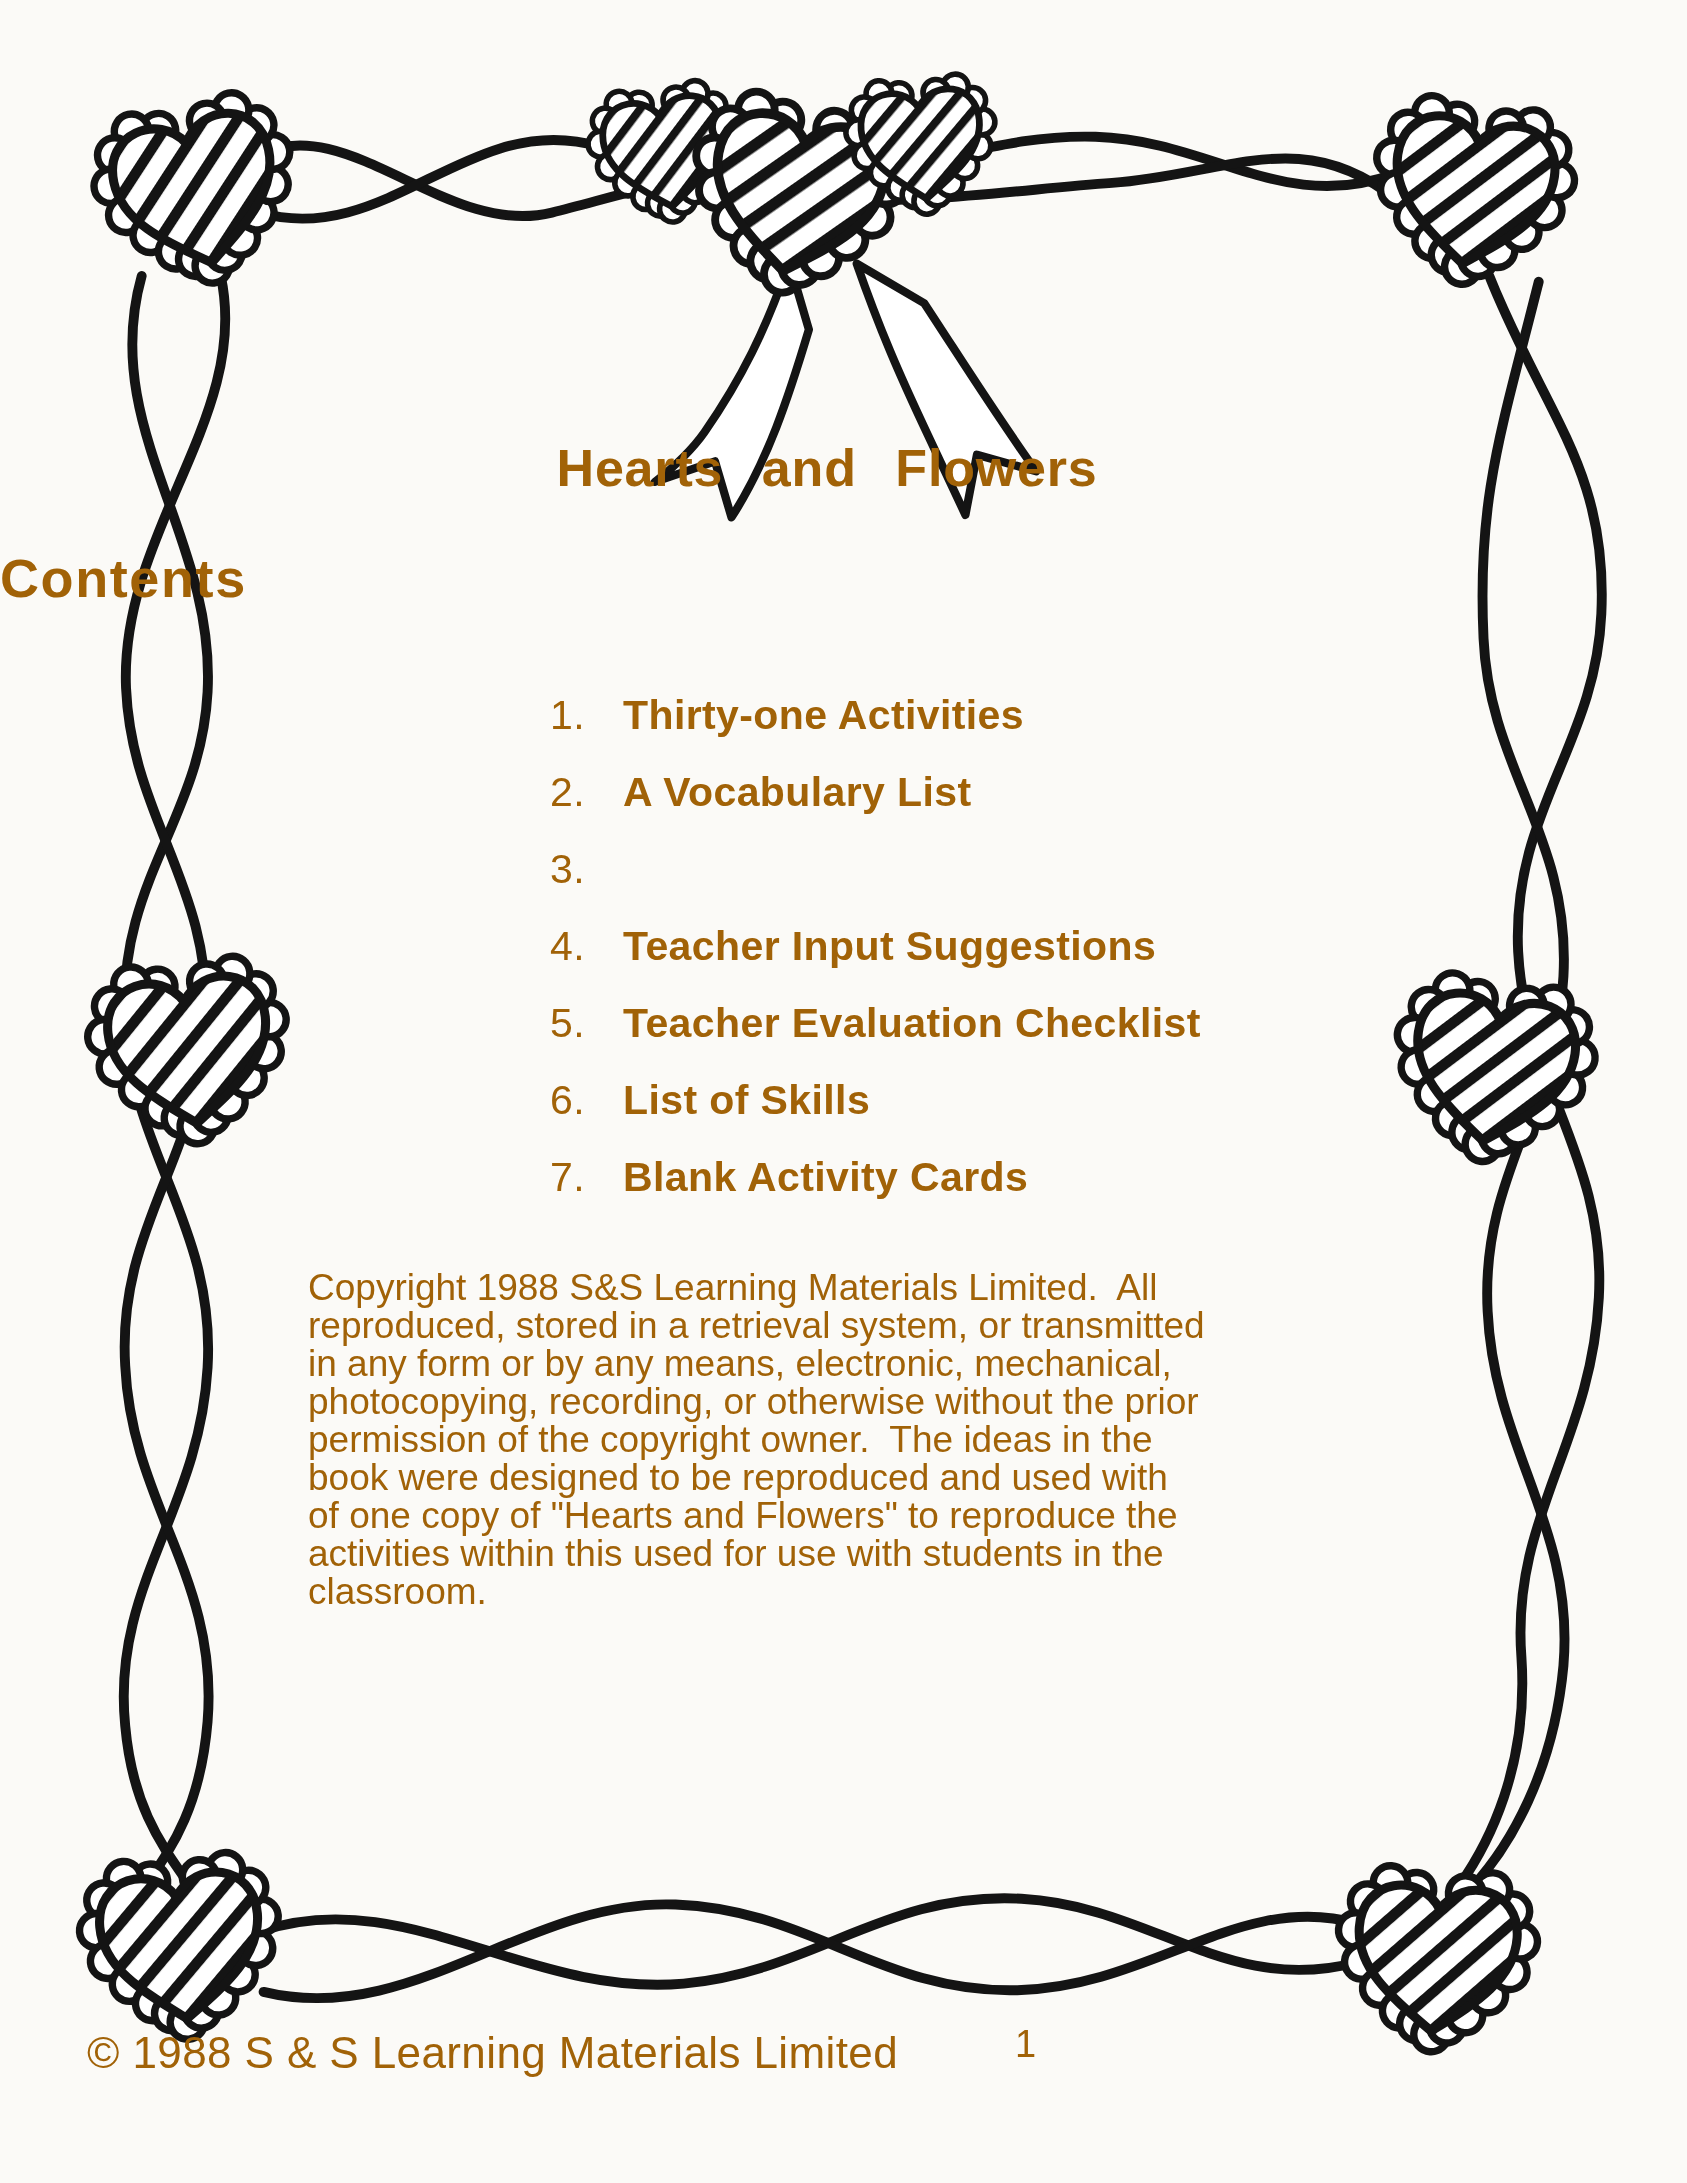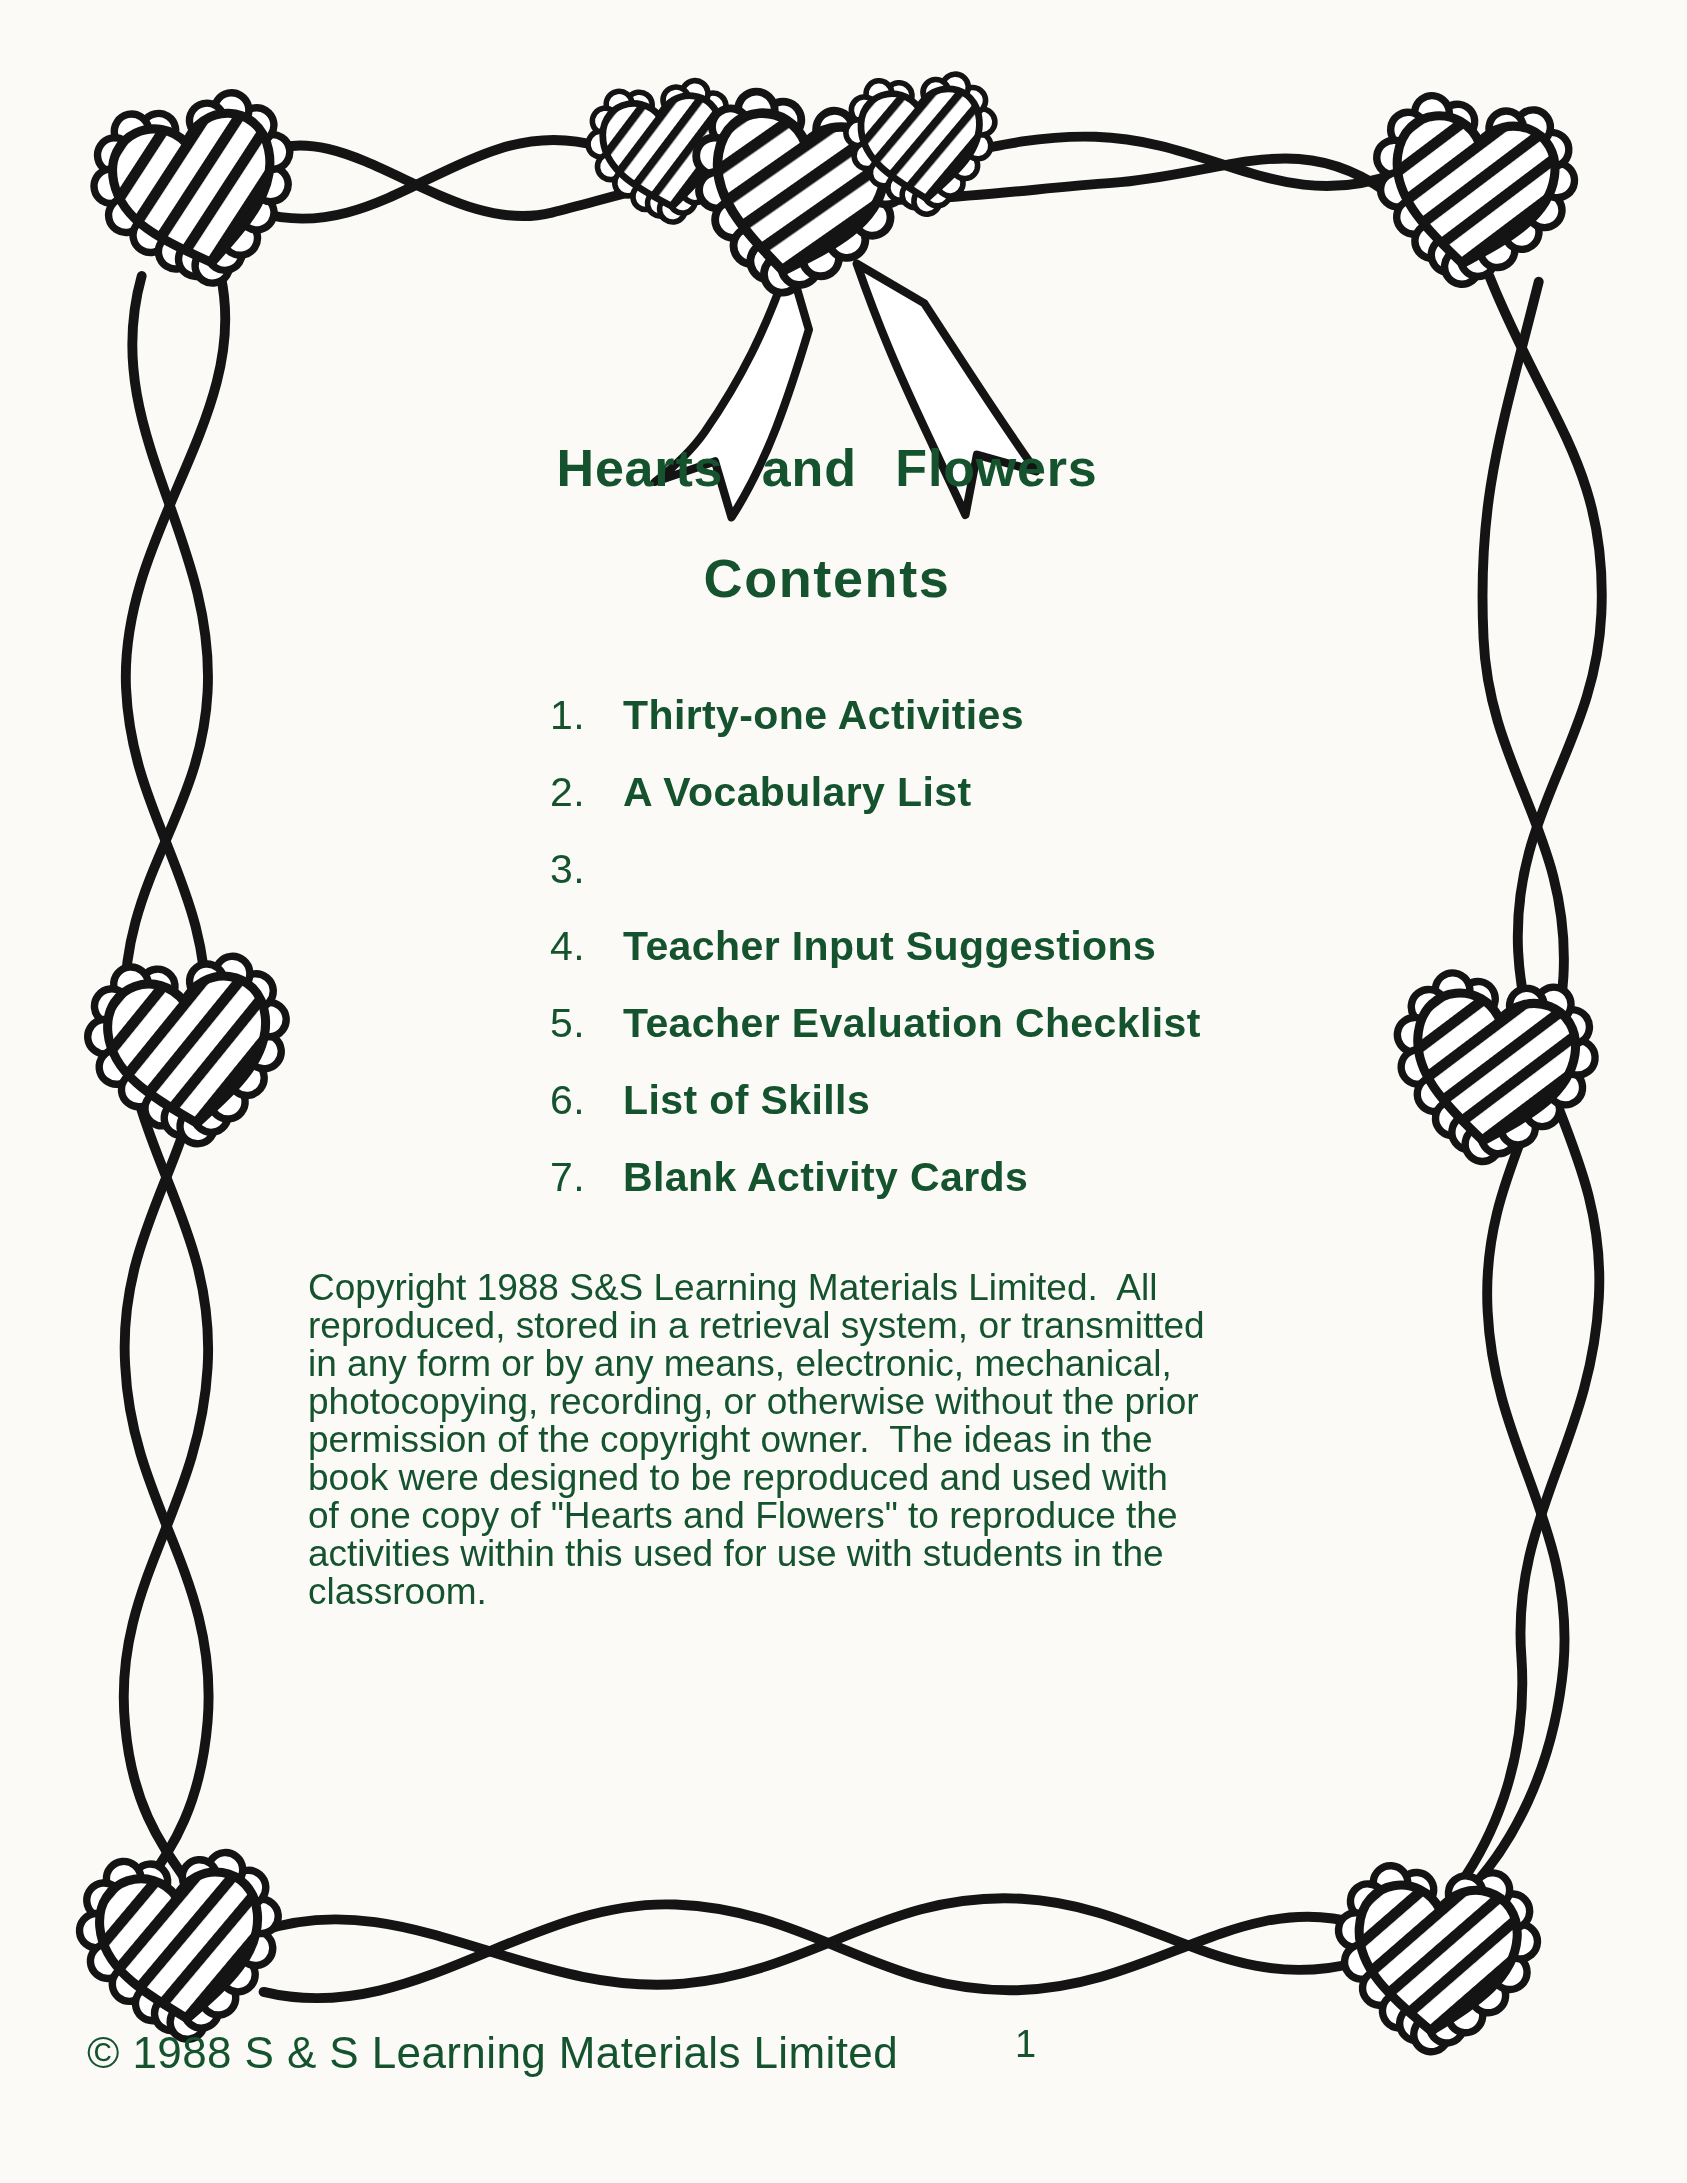--- a/index.html
+++ b/index.html
@@ -1,35 +1,34 @@
 <!DOCTYPE html>
 <html style="font-size:13px"><head>
 <meta charset="utf-8">
 <style>
   html,body { margin:0; padding:0; background:#e8e8e8; }
   .page {
     position:relative;
     width:1687px; height:2183px;
     margin:0 auto;
     background:#fbfaf7;
-    color:#14532d;
+    color:#a16207;
     font-family:"Liberation Sans", sans-serif;
     overflow:hidden;
   }
   .border-svg { position:absolute; left:0; top:0; width:1687px; height:2183px; }
 
   .title {
     position:absolute; left:0; right:33px; top:438px;
     text-align:center;
     font-size:52px; font-weight:bold;
     letter-spacing:0.8px; word-spacing:0.45em;
   }
   .subtitle {
     position:absolute; left:0; right:33px; top:547px;
-    text-align:center;
     font-size:54px; font-weight:bold;
     letter-spacing:1.6px;
   }
   .toc {
     position:absolute; left:550px; top:692px;
     font-size:41px; letter-spacing:0.4px;
   }
   .toc-row { display:flex; align-items:flex-start; height:77px; }
   .toc-num { width:48px; flex:0 0 auto; }
   .toc-label { margin-left:25px; white-space:pre;font-weight:bold; }

